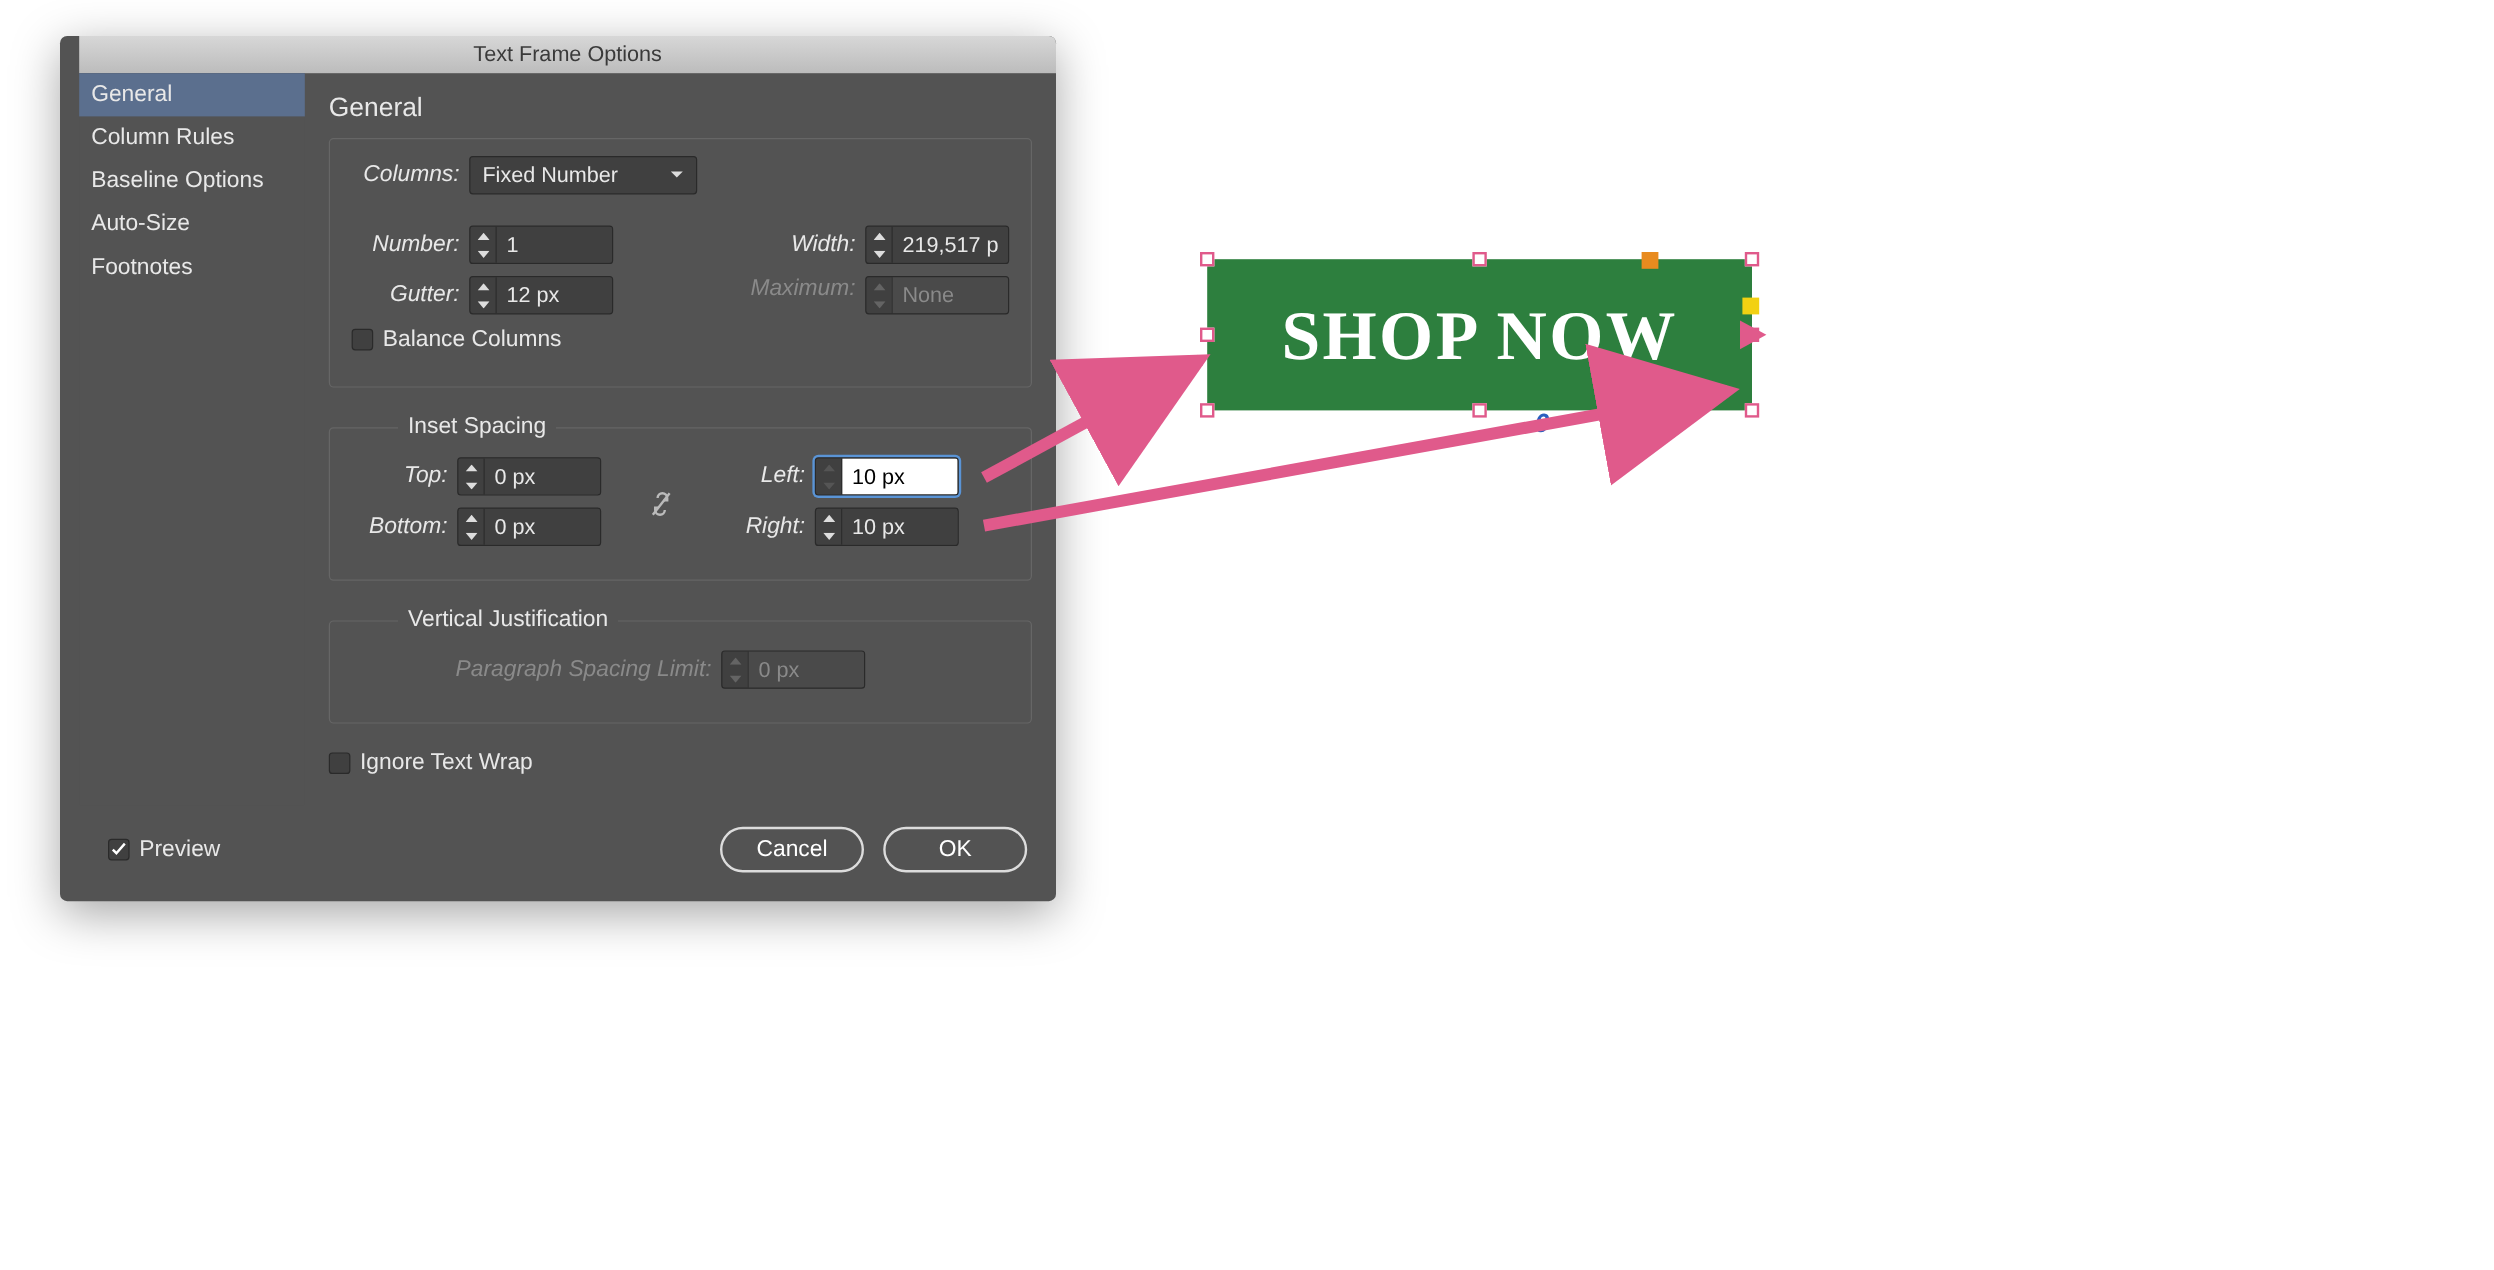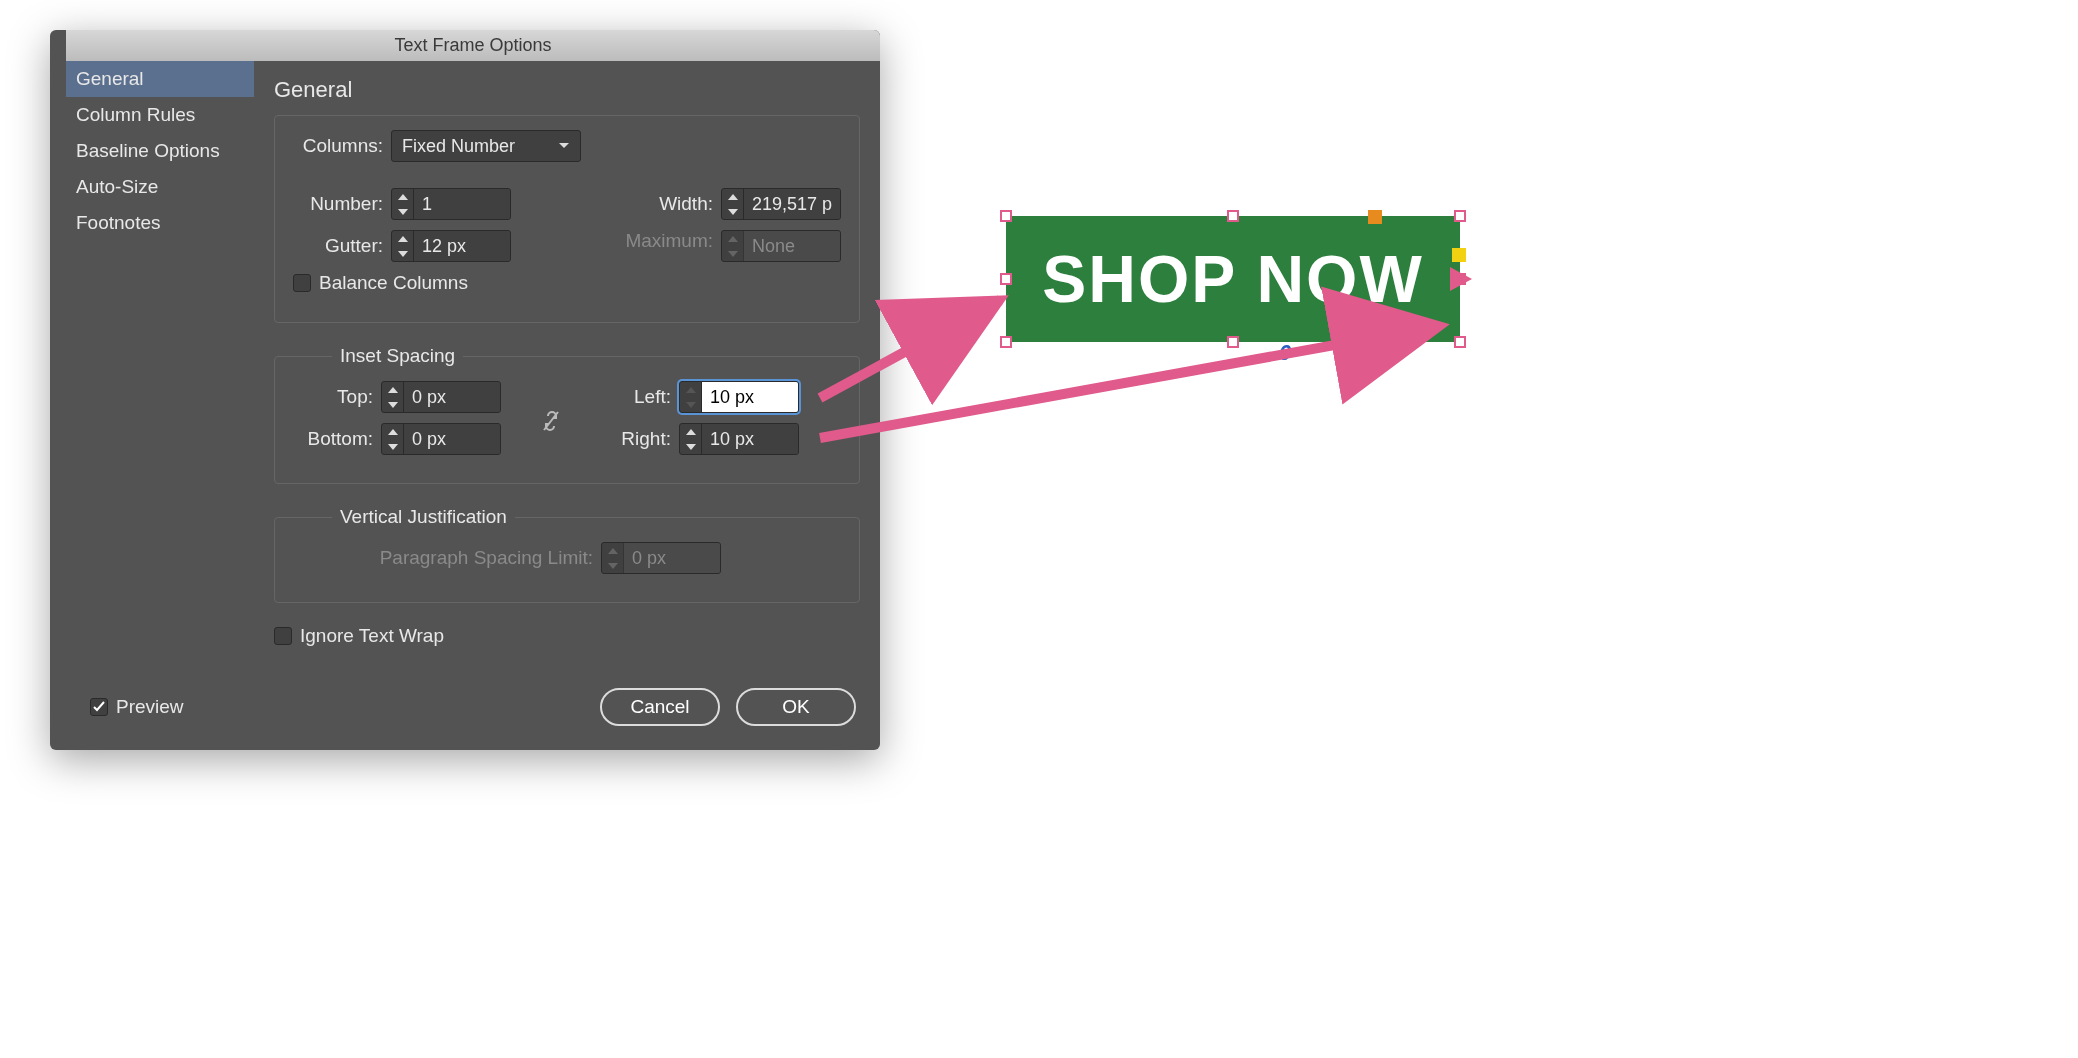--- a/index.html
+++ b/index.html
@@ -60,21 +60,21 @@
     margin-bottom: 22px;
     position: relative;
   }
   legend {
     padding: 0 8px;
     font-size: 19px;
     color: #e8e8e8;
     margin-left: 39px;
   }
   .row { display: flex; align-items: center; margin-bottom: 10px; gap: 8px; }
-  .label { text-align: right; font-size: 19px; color: #e8e8e8; white-space: nowrap; }
+  .label { text-align: right; font-size: 19px; color: #e8e8e8; white-space: nowrap; font-style: italic; }
   .label.disabled { color: #8a8a8a; }
   .select {
     display:inline-flex; align-items:center; justify-content:space-between;
     background:#404040; border:1px solid #2a2a2a; border-radius:3px;
     padding:4px 10px; height:32px; font-size:18px; color:#e8e8e8;
     min-width: 150px; cursor:default;
   }
   .select svg{flex-shrink:0}
   .stepper {
     display:inline-flex; align-items:center;
@@ -115,22 +115,22 @@
   
   .canvas {
     position:absolute; left: 1000px; top: 210px; width: 480px;
   }
   .frame {
     position:relative; width: 466px; height: 138px;
   }
   .greenbox {
     position:absolute; left:6px; top:6px; width:454px; height:126px;
     background:#2d7f3e; display:flex; align-items:center; justify-content:center;
-    color:#fff; font-weight:800; font-size:66px; letter-spacing:2px;
-    font-family: Liberation Sans, sans-serif;
+    color:#fff; font-weight:800; font-size:58px; letter-spacing:2px;
+    font-family: Liberation Serif, serif;
   }
   .handle{
     position:absolute; width:12px; height:12px; background:#fff;
     border:2px solid #e05a8b;
   }
   .handle.tl{left:0;top:0} .handle.tm{left:calc(50% - 6px);top:0}
   .handle.tr{right:0;top:0}
   .handle.ml{left:0;top:calc(50% - 6px)} .handle.mr{right:0;top:calc(50% - 6px)}
   .handle.bl{left:0;bottom:0} .handle.bm{left:calc(50% - 6px);bottom:0}
   .handle.br{right:0;bottom:0}

